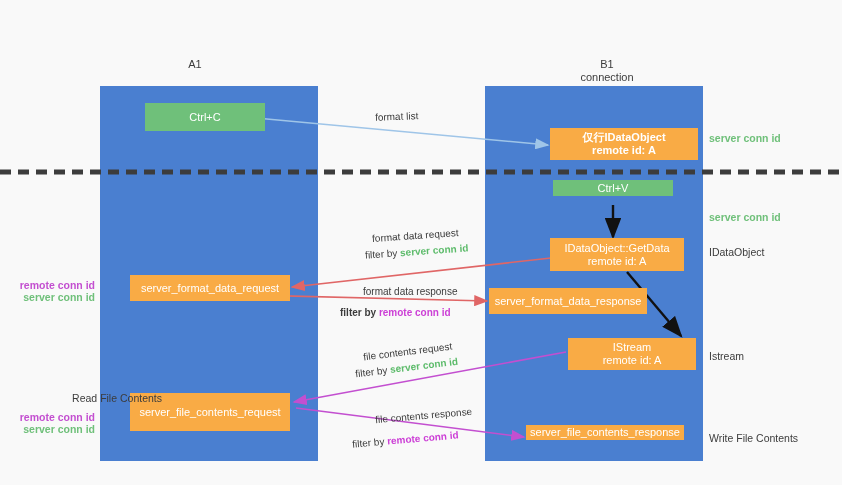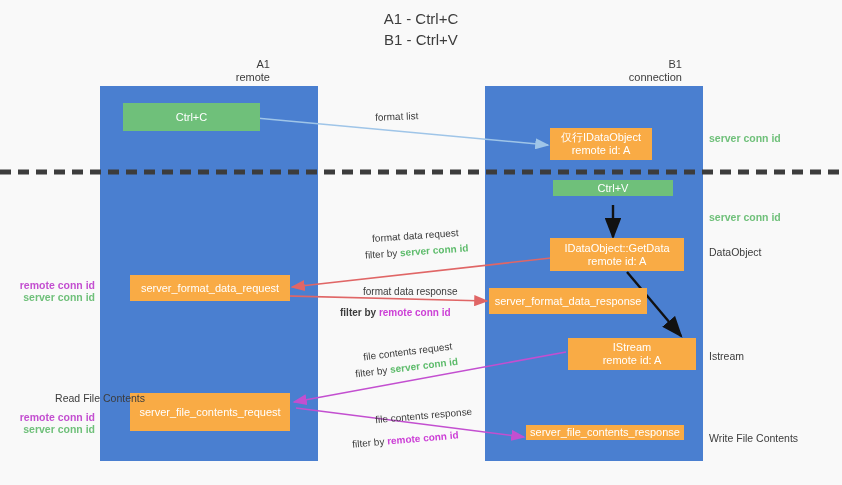--- a/index.html
+++ b/index.html
@@ -7,21 +7,21 @@
     width:842px;height:485px;
     background:#f9f9f9;
     font-family:"Liberation Sans","DejaVu Sans",sans-serif;
     overflow:hidden;
     position:relative;
   }
   #stage{position:absolute;left:0;top:0;width:842px;height:485px;}
   svg#wires{position:absolute;left:0;top:0;width:842px;height:485px;pointer-events:none;}
 
   .lane{position:absolute;background:#4a7fd0;}
-  .lane-hdr{position:absolute;text-align:right;color:#3c3c3c;font-size:11px;line-height:13px;}
+  .lane-hdr{position:absolute;text-align:center;color:#3c3c3c;font-size:11px;line-height:13px;}
 
   .node{
     position:absolute;
     display:flex;flex-direction:column;align-items:center;justify-content:center;
     color:#ffffff;text-align:center;
     font-size:11px;line-height:13px;
     box-sizing:border-box;
   }
   .green{background:#6fc07a;}
   .orange{background:#f9ab45;}
@@ -38,28 +38,23 @@
   .arrowlbl{position:absolute;font-size:10px;line-height:13px;color:#3c3c3c;white-space:nowrap;}
   .arrowlbl b{font-weight:bold;}
   .g{color:#5cbb6a;font-weight:bold;}
   .m{color:#cc3fd6;font-weight:bold;}
 </style>
 </head>
 <body>
 
 <div id="stage">
 
-  <div class="title">
-    <div>A1 - Ctrl+C</div>
-    <div>B1 - Ctrl+V</div>
-  </div>
 
   <div class="lane-hdr" style="left:120px;top:58px;width:150px;">
     <div>A1</div>
-    <div>remote</div>
   </div>
   <div class="lane-hdr" style="left:532px;top:58px;width:150px;">
     <div>B1</div>
     <div>connection</div>
   </div>
 
   <div class="lane" style="left:100px;top:86px;width:218px;height:375px;"></div>
   <div class="lane" style="left:485px;top:86px;width:218px;height:375px;"></div>
 
   <svg id="wires" viewBox="0 0 842 485">
@@ -88,25 +83,25 @@
 
     <line x1="551" y1="258" x2="292" y2="287" stroke="#e06666" stroke-width="1.6" marker-end="url(#ah-red)"></line>
 
     <line x1="132" y1="292" x2="487" y2="301" stroke="#e06666" stroke-width="1.6" marker-end="url(#ah-red)"></line>
 
     <line x1="566" y1="352" x2="294" y2="402" stroke="#c34fd0" stroke-width="1.6" marker-end="url(#ah-mag)"></line>
 
     <line x1="296" y1="408" x2="524" y2="437" stroke="#c34fd0" stroke-width="1.6" marker-end="url(#ah-mag)"></line>
   </svg>
 
-  <div class="node green" style="left:123px;top:103px;width:137px;height:28px;">
+  <div class="node green" style="left:145px;top:103px;width:120px;height:28px;">
     <span>Ctrl+C</span>
   </div>
 
-  <div class="node orange" style="left:550px;top:128px;width:102px;height:32px;">
+  <div class="node orange" style="left:550px;top:128px;width:148px;height:32px;font-weight:bold;">
     <span>仅行IDataObject</span>
     <span>remote id: A</span>
   </div>
 
   <div class="node green" style="left:553px;top:180px;width:120px;height:16px;">
     <span>Ctrl+V</span>
   </div>
 
   <div class="node orange" style="left:550px;top:238px;width:134px;height:33px;">
     <span>IDataObject::GetData</span>
@@ -151,24 +146,24 @@
     <span>filter by </span><span class="g">server conn id</span>
   </div>
 
   <div class="arrowlbl" style="left:375px;top:409px;transform:rotate(-5deg);">file contents response</div>
   <div class="arrowlbl" style="left:352px;top:433px;transform:rotate(-5deg);">
     <span>filter by </span><span class="m">remote conn id</span>
   </div>
 
   <div class="lbl green-t" style="left:709px;top:132px;">server conn id</div>
   <div class="lbl green-t" style="left:709px;top:211px;">server conn id</div>
-  <div class="lbl" style="left:709px;top:246px;">DataObject</div>
+  <div class="lbl" style="left:709px;top:246px;">IDataObject</div>
   <div class="lbl" style="left:709px;top:350px;">Istream</div>
   <div class="lbl" style="left:709px;top:432px;">Write File Contents</div>
 
   <div class="lbl mag-t right" style="left:0px;top:279px;width:95px;">remote conn id</div>
   <div class="lbl green-t right" style="left:0px;top:291px;width:95px;">server conn id</div>
 
-  <div class="lbl right" style="left:0px;top:392px;width:101px;padding-left:44px;">Read File Contents</div>
+  <div class="lbl right" style="left:17px;top:392px;width:101px;padding-left:44px;">Read File Contents</div>
   <div class="lbl mag-t right" style="left:0px;top:411px;width:95px;">remote conn id</div>
   <div class="lbl green-t right" style="left:0px;top:423px;width:95px;">server conn id</div>
 
 </div>
 
 </body></html>

